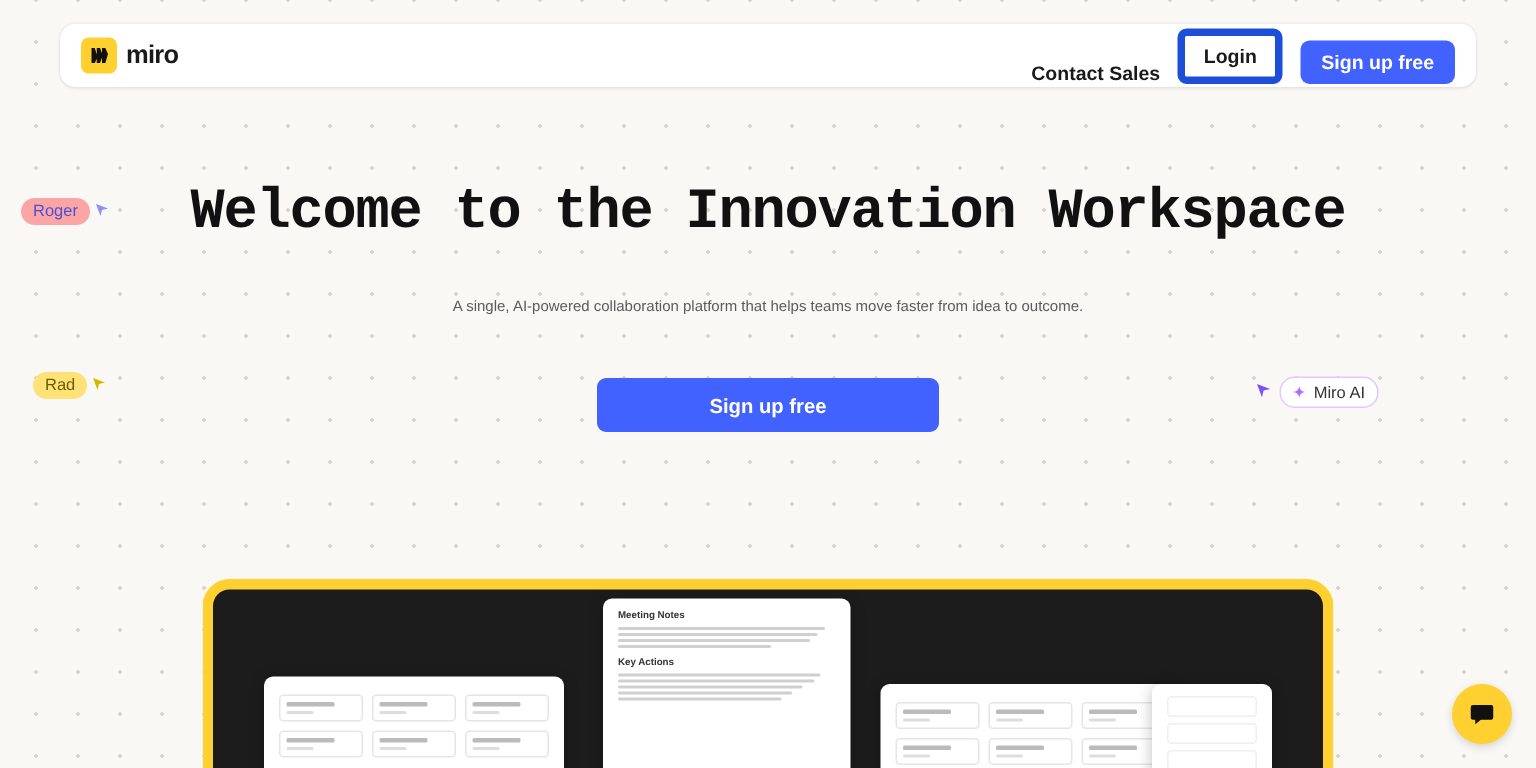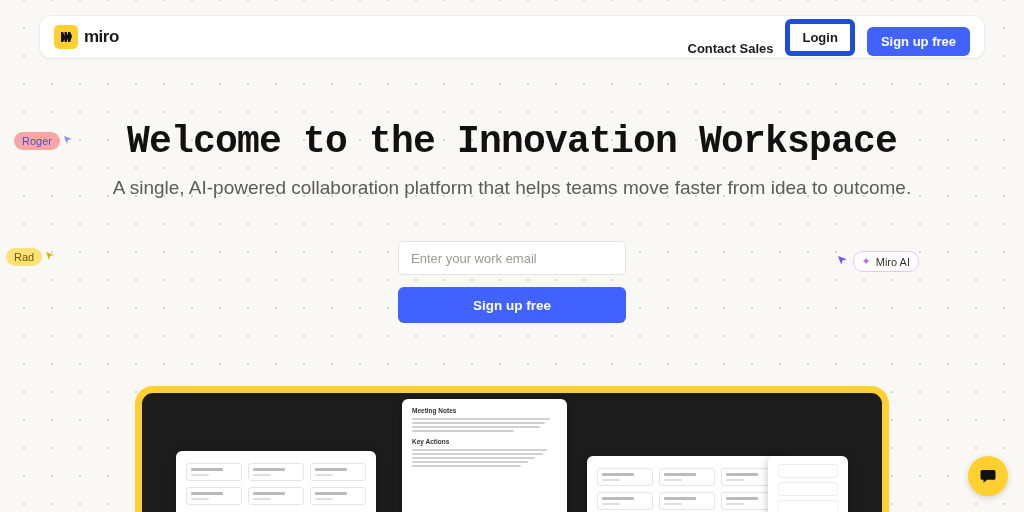--- a/index.html
+++ b/index.html
@@ -40,39 +40,39 @@
     border-radius: 6px; background: #fff; cursor: pointer; color:#1a1a1a;
   }
   .btn-primary {
     font-size: 13px; font-weight: 600; padding: 7px 14px; border: none;
     border-radius: 6px; background: #4262ff; color: #fff; cursor: pointer;
   }
 
   
   .hero { position: absolute; top: 120px; left: 0; right: 0; text-align: center; z-index: 3; }
   .hero h1 { font-size: 38px; font-weight: 700; color: #111; letter-spacing: -0.8px; font-family: Liberation Mono, monospace; }
-  .hero p { font-size: 19px; color: #5b5b5b; margin-top: 14px; }
+  .hero p { font-size: 10px; color: #5b5b5b; margin-top: 36px; }
   .email-form { margin-top: 42px; display: flex; flex-direction: column; align-items: center; gap: 12px; }
   .email-input {
     width: 228px; height: 34px; border: 1px solid #e2e2df; border-radius: 5px;
     padding: 0 12px; font-size: 13px; color: #333; background: #fff;
   }
   .email-input::placeholder { color: #9a9a97; }
   .btn-cta {
     width: 228px; height: 36px; border: none; border-radius: 6px;
     background: #4262ff; color: #fff; font-weight: 600; font-size: 13.5px; cursor: pointer;
   }
 
   
   .cursor-badge { position: absolute; z-index: 4; display: flex; align-items: center; gap: 4px; }
   .cursor-badge .label { font-size: 11px; padding: 3px 8px; border-radius: 10px; font-weight: 500; }
   .cursor-roger { top: 132px; left: 14px; }
   .cursor-roger .label { background: #fca5a5; color: #4a4fd6; }
   .cursor-roger .ptr { color: #8a8fff; }
-  .cursor-rad { top: 248px; left: 6px; }
+  .cursor-rad { top: 248px; left: 22px; }
   .cursor-rad .label { background: #ffe277; color: #6b5b00; }
   .cursor-rad .ptr { color: #d6b800; }
   .cursor-ai { top: 251px; right: 105px; }
   .cursor-ai .label { background: #fff; border: 1px solid #e6c6ff; color: #333; display:flex; align-items:center; gap:5px; }
   .cursor-ai .ptr { color: #7a4fff; }
   .ai-sparkle { color: #b06bff; font-size: 11px; }
 
   
   .showcase {
     position: absolute; left: 135px; right: 135px; bottom: -24px; height: 150px;
@@ -125,21 +125,20 @@
     <span class="plain">Contact Sales</span>
     <button class="btn-outline">Login</button>
     <button class="btn-primary">Sign up free</button>
   </div>
 </div>
 
 <div class="hero">
   <h1>Welcome to the Innovation Workspace</h1>
   <p>A single, AI-powered collaboration platform that helps teams move faster from idea to outcome.</p>
   <div class="email-form">
-    <input class="email-input" type="email" placeholder="Enter your work email" style="">
     <button class="btn-cta">Sign up free</button>
   </div>
 </div>
 
 <div class="cursor-badge cursor-roger">
   <span class="label">Roger</span>
   <svg class="ptr" width="10" height="10" viewBox="0 0 10 10">
       <path d="M0 0 L8 3 L4 4 L3 8 Z" fill="currentColor"></path>
     </svg>
 </div>

